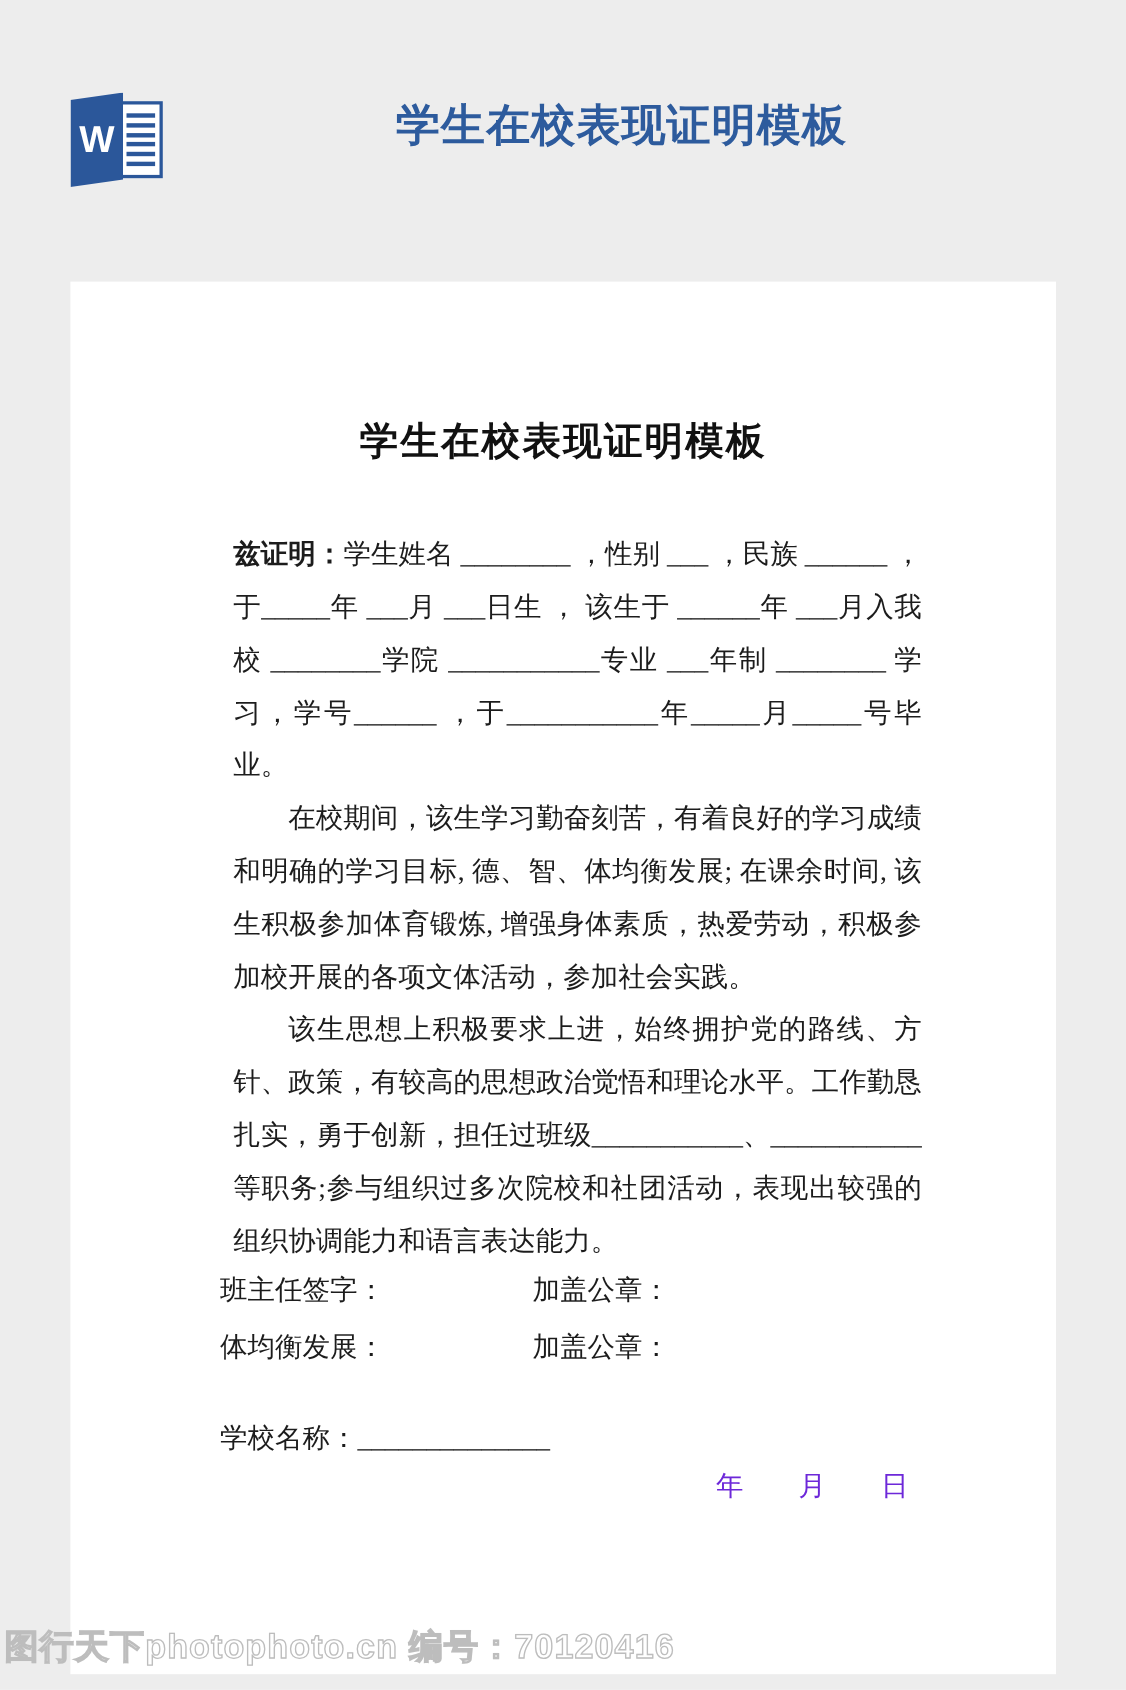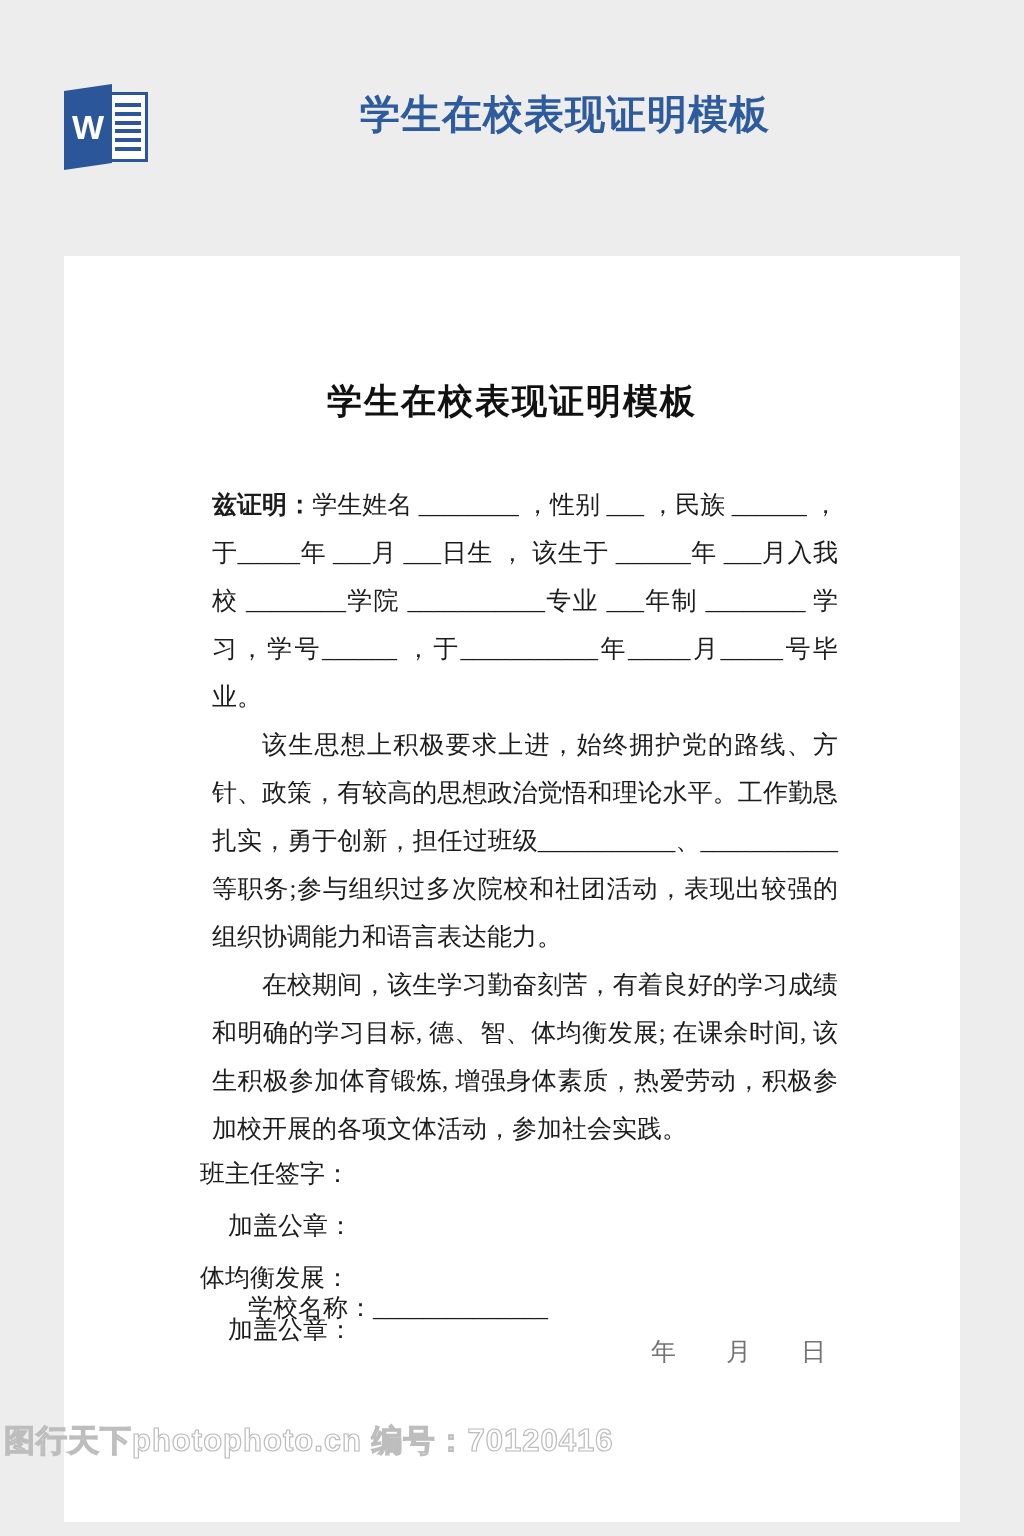--- a/index.html
+++ b/index.html
@@ -101,49 +101,48 @@
 
   .signatures {
     position: absolute;
     left: 136px; top: 892px;
     width: 626px;
     font-family: "Liberation Serif", "DejaVu Serif", serif;
     font-size: 25px;
     color: #1c1c1c;
     line-height: 52px;
   }
-  .sig-row { display: flex; flex-direction: column; }
+  .sig-row { display: flex; }
   .sig-left { width: 256px; }
   .sig-right { flex: 1; margin-left: 28px; }
 
   .school-line {
     position: absolute;
     left: 136px; top: 1026px;
     width: 626px;
     font-family: "Liberation Serif", "DejaVu Serif", serif;
     font-size: 25px;
     color: #1c1c1c;
     line-height: 52px;
-    margin-left: 48px;
   }
   .date-line {
     position: absolute;
     left: 136px; top: 1070px;
     width: 626px;
     text-align: right;
     font-family: "Liberation Serif", "DejaVu Serif", serif;
     font-size: 25px;
-    color: #737373;
+    color: #6d28d9;
     line-height: 52px;
   }
 
   
   .watermark {
     position: absolute;
-    left: 4px; top: 1420px;
+    left: 4px; top: 1476px;
     font-size: 31px;
     font-weight: 700;
     color: #ffffff;
     -webkit-text-stroke: 1.2px #bdbdbd;
     text-shadow: 0 0 1px #c8c8c8;
     letter-spacing: 1px;
     white-space: nowrap;
   }
 </style>
 </head>
@@ -166,22 +165,22 @@
   <div class="header-text">
     <div class="header-title">学生在校表现证明模板</div>
   </div>
 
   <div class="sheet">
 
     <div class="doc-title">学生在校表现证明模板</div>
 
     <div class="doc-content">
       <p><span class="intro-lead">兹证明：</span><span>学生姓名 ________ ，性别 ___ ，民族 ______ ，于_____年 ___月 ___日生 ， 该生于 ______年 ___月入我校 ________学院 ___________专业 ___年制 ________ 学习，学号______ ，于___________年_____月_____号毕业。</span></p>
+      <p class="para-indent">在校期间，该生学习勤奋刻苦，有着良好的学习成绩和明确的学习目标, 德、智、体均衡发展; 在课余时间, 该生积极参加体育锻炼, 增强身体素质，热爱劳动，积极参加校开展的各项文体活动，参加社会实践。</p>
       <p class="para-indent">该生思想上积极要求上进，始终拥护党的路线、方针、政策，有较高的思想政治觉悟和理论水平。工作勤恳扎实，勇于创新，担任过班级___________、___________等职务;参与组织过多次院校和社团活动，表现出较强的组织协调能力和语言表达能力。</p>
-      <p class="para-indent">在校期间，该生学习勤奋刻苦，有着良好的学习成绩和明确的学习目标, 德、智、体均衡发展; 在课余时间, 该生积极参加体育锻炼, 增强身体素质，热爱劳动，积极参加校开展的各项文体活动，参加社会实践。</p>
     </div>
 
     <div class="signatures">
       <div class="sig-row">
         <span class="sig-left">班主任签字：</span>
         <span class="sig-right">加盖公章：</span>
       </div>
       <div class="sig-row">
         <span class="sig-left">体均衡发展：</span>
         <span class="sig-right">加盖公章：</span>

